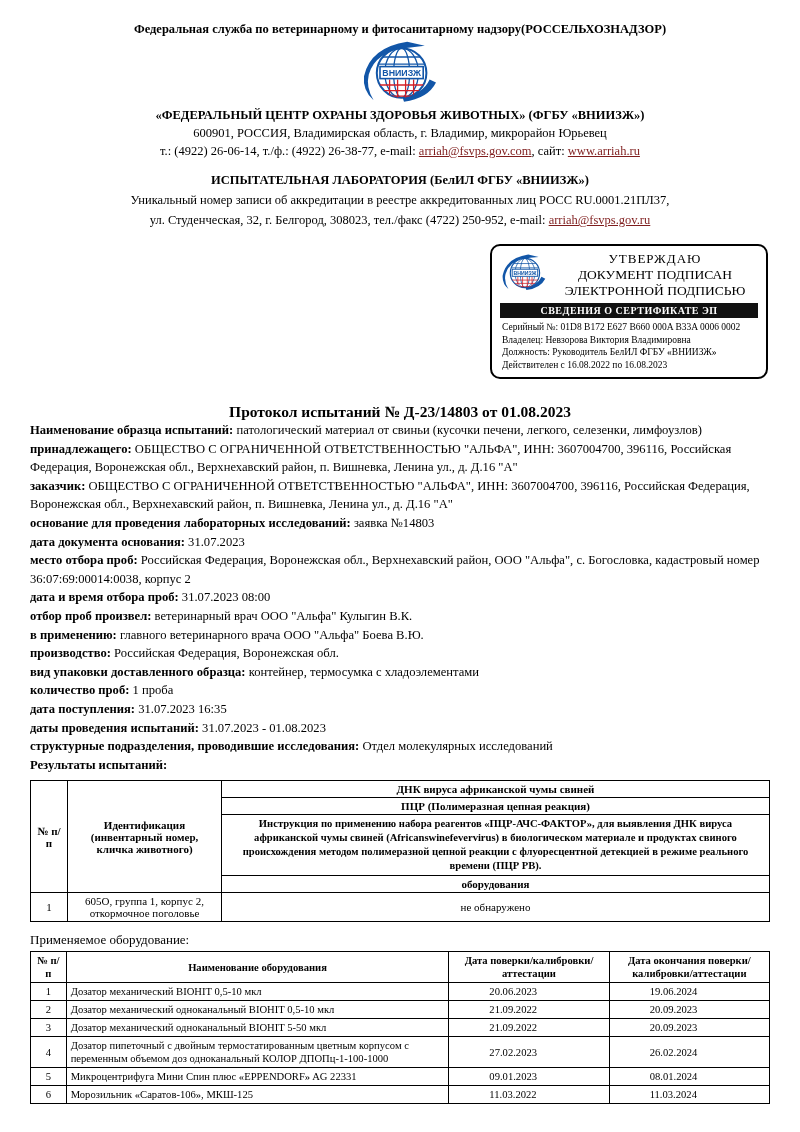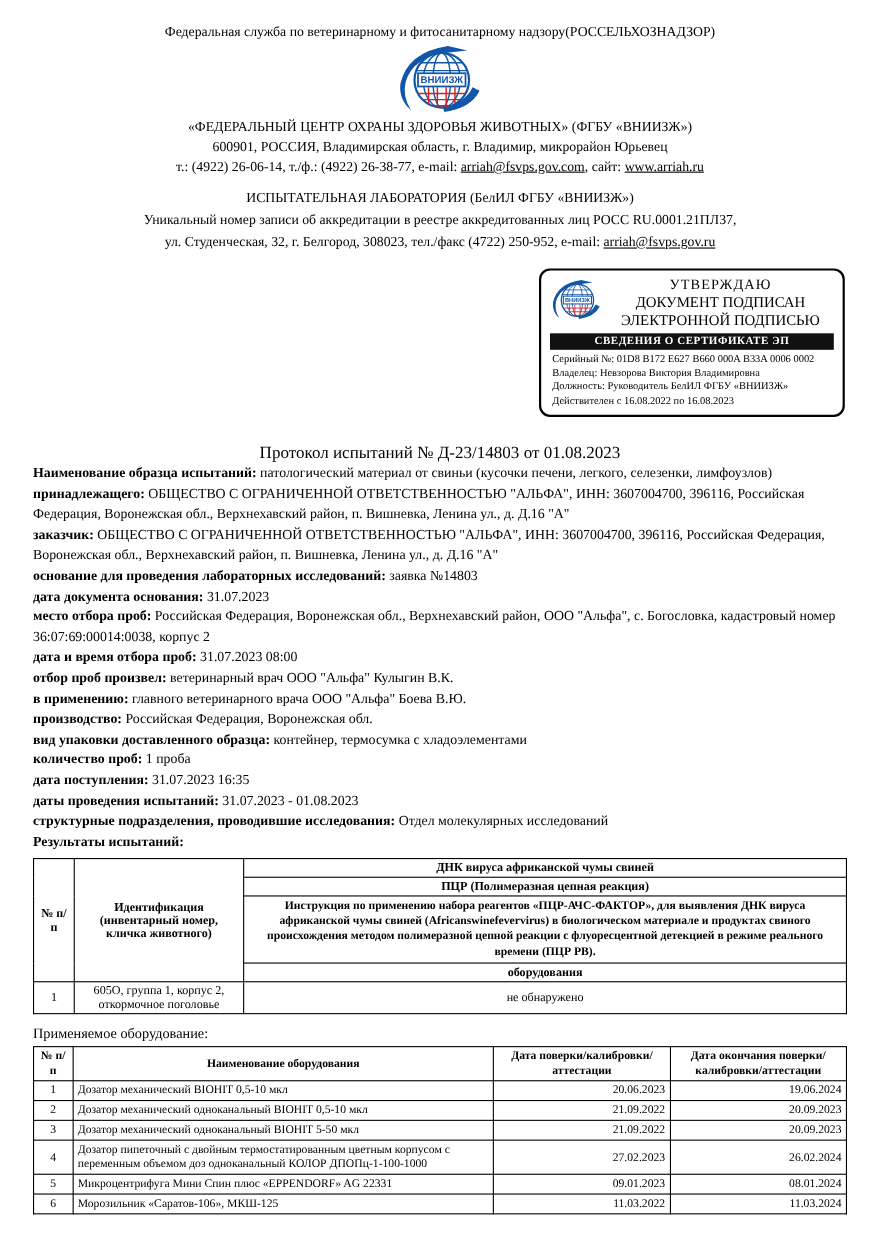--- a/index.html
+++ b/index.html
@@ -1,23 +1,23 @@
 <!DOCTYPE html>
 <html><head>
 <meta charset="utf-8">
 <style>
   html,body{margin:0;padding:0;background:#fff;}
   .page{position:relative;width:800px;height:1132px;background:#fff;overflow:hidden;
         font-family:"Liberation Serif","DejaVu Serif",serif;color:#000;}
   .content{padding:22px 30px 0 30px;}
   .c{text-align:center;}
-  .b{font-weight:normal;}
+  .b{font-weight:bold;}
   .hdr-line{font-size:12.5px;}
   .logo-wrap{display:flex;justify-content:center;margin:4px 0 2px 0;}
-  a.doc-link{color:#000000;text-decoration:underline;} .gap14{height:14px;}
+  a.doc-link{color:#7f1d1d;text-decoration:underline;} .gap14{height:14px;}
   .stamp-row{display:flex;justify-content:flex-end;margin:16px 2px 0 0;}
   .stamp{width:278px;border:2.5px solid #000;border-radius:10px;padding:5px 6px 6px 6px;box-sizing:border-box;}
   .stamp-top{display:flex;align-items:flex-start;}
   .stamp-top-text{flex:1;text-align:center;}
   .stamp-approve{font-size:13px;letter-spacing:1px;}
   .stamp-signed{font-size:13.5px;line-height:16px;}
   .stamp-bar{background:#111;color:#fff;text-align:center;font-size:10px;font-weight:bold;
              padding:2px 0;margin:4px 2px 3px 2px;letter-spacing:0.5px;}
   .stamp-details{font-size:9.5px;line-height:12.5px;padding-left:4px;}
   .doc-title{font-size:15.5px;margin-top:24px;}
@@ -27,21 +27,21 @@
   .rt{margin-top:6px;font-size:11px;}
   .rt .hd{font-weight:bold;text-align:center;}
   .rt td{padding:2px 4px;}
   .rt .instr{font-size:10.6px;line-height:14px;}
   .rt .cell{text-align:center;}
   .eq-caption{font-size:13px;margin:10px 0 3px 0;}
   .eq{font-size:10.6px;line-height:13px;}
   .eq td{padding:2px 4px;}
   .eq .hd{font-weight:bold;text-align:center;}
   .eq .num{text-align:center;}
-  .eq .dt{text-align:right;padding-left:40px;}
+  .eq .dt{text-align:left;padding-left:40px;}
   .w-num{width:28px;} .w-id{width:145px;}
   .eq-name{width:397px;} .eq-date{width:157px;}
 </style>
 </head>
 <body>
 
 <div class="page">
   <div class="content">
 
     <div class="c b hdr-line">Федеральная служба по ветеринарному и фитосанитарному надзору(РОССЕЛЬХОЗНАДЗОР)</div>

